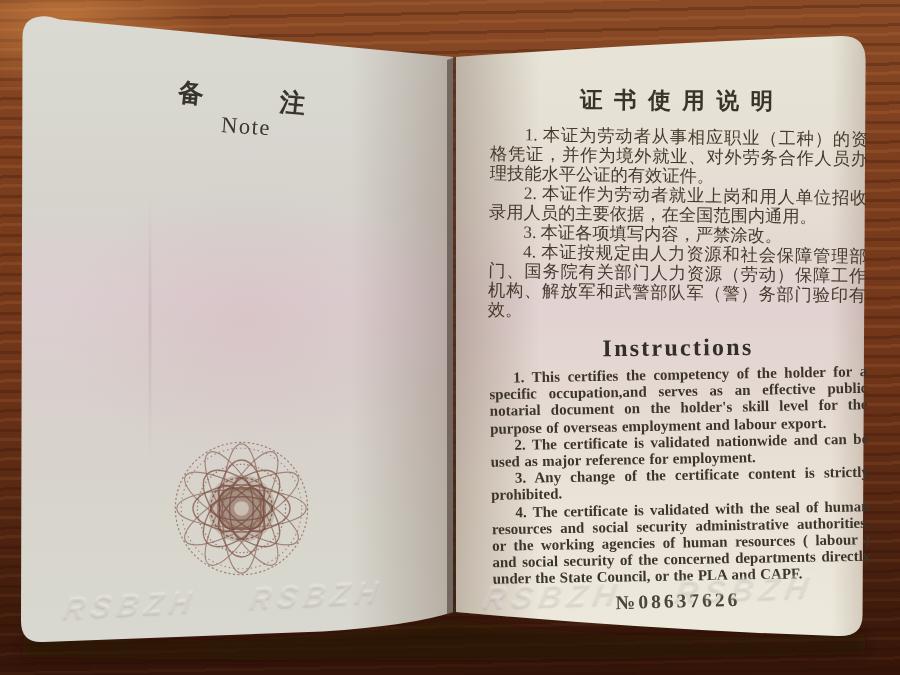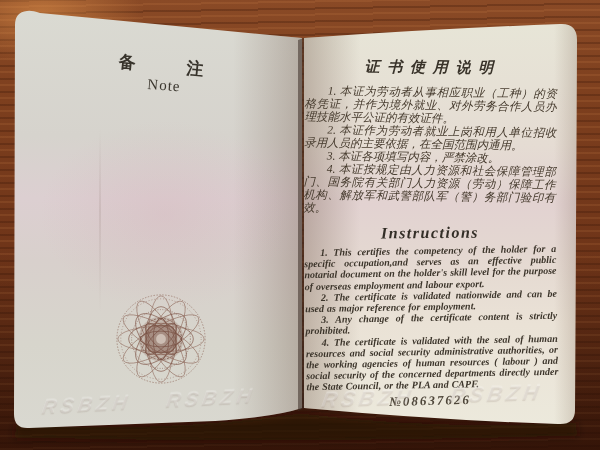--- a/index.html
+++ b/index.html
@@ -24,21 +24,21 @@
     background:linear-gradient(180deg,rgba(140,120,112,0),rgba(140,120,112,.18) 45%,rgba(140,120,112,0));}
   .pink-blob{left:40px;top:120px;width:250px;height:190px;z-index:1;pointer-events:none;
     background:radial-gradient(closest-side,rgba(208,160,172,.22),rgba(208,160,172,0));}
   .stamp{left:112px;top:290px;z-index:2;}
   .watermark{font-family:"Liberation Sans","DejaVu Sans",sans-serif;font-weight:bold;font-style:italic;
     color:rgba(255,255,255,.14);word-spacing:26px;letter-spacing:4px;white-space:nowrap;
     text-shadow:0 1px 1px rgba(130,108,92,.18),0 -1px 1px rgba(255,255,255,.22);z-index:2;}
   .wm-left{left:42px;top:390px;font-size:20px;transform:rotate(-3deg) skewX(-12deg);}
   .wm-right{left:322px;top:384px;font-size:21px;transform:rotate(-2deg) skewX(-12deg);}
   
-  .right-content{left:296px;top:24px;width:268px;height:402px;font-style:italic;}
+  .right-content{left:318px;top:24px;width:268px;height:402px;}
   .rp-inner{padding:34px 8px 0 8px;}
   .title-cn{text-align:center;font-size:15px;font-weight:600;letter-spacing:2px;color:#39332a;
     transform:rotate(.4deg);white-space:nowrap;}
   .cn-block{margin-top:9px;transform:rotate(.8deg);}
   .cn-block p{margin:0;font-size:11.5px;line-height:13px;text-align:justify;
     text-indent:2em;color:#453a2d;}
   .title-en{margin-top:8px;text-align:center;font-size:16px;font-weight:bold;
     letter-spacing:1.5px;color:#332e27;transform:rotate(-.5deg);}
   .en-block{margin-top:3px;transform:rotate(-1deg);transform-origin:center top;}
   .en-block p{margin:0;font-size:10px;line-height:11.2px;font-weight:600;

